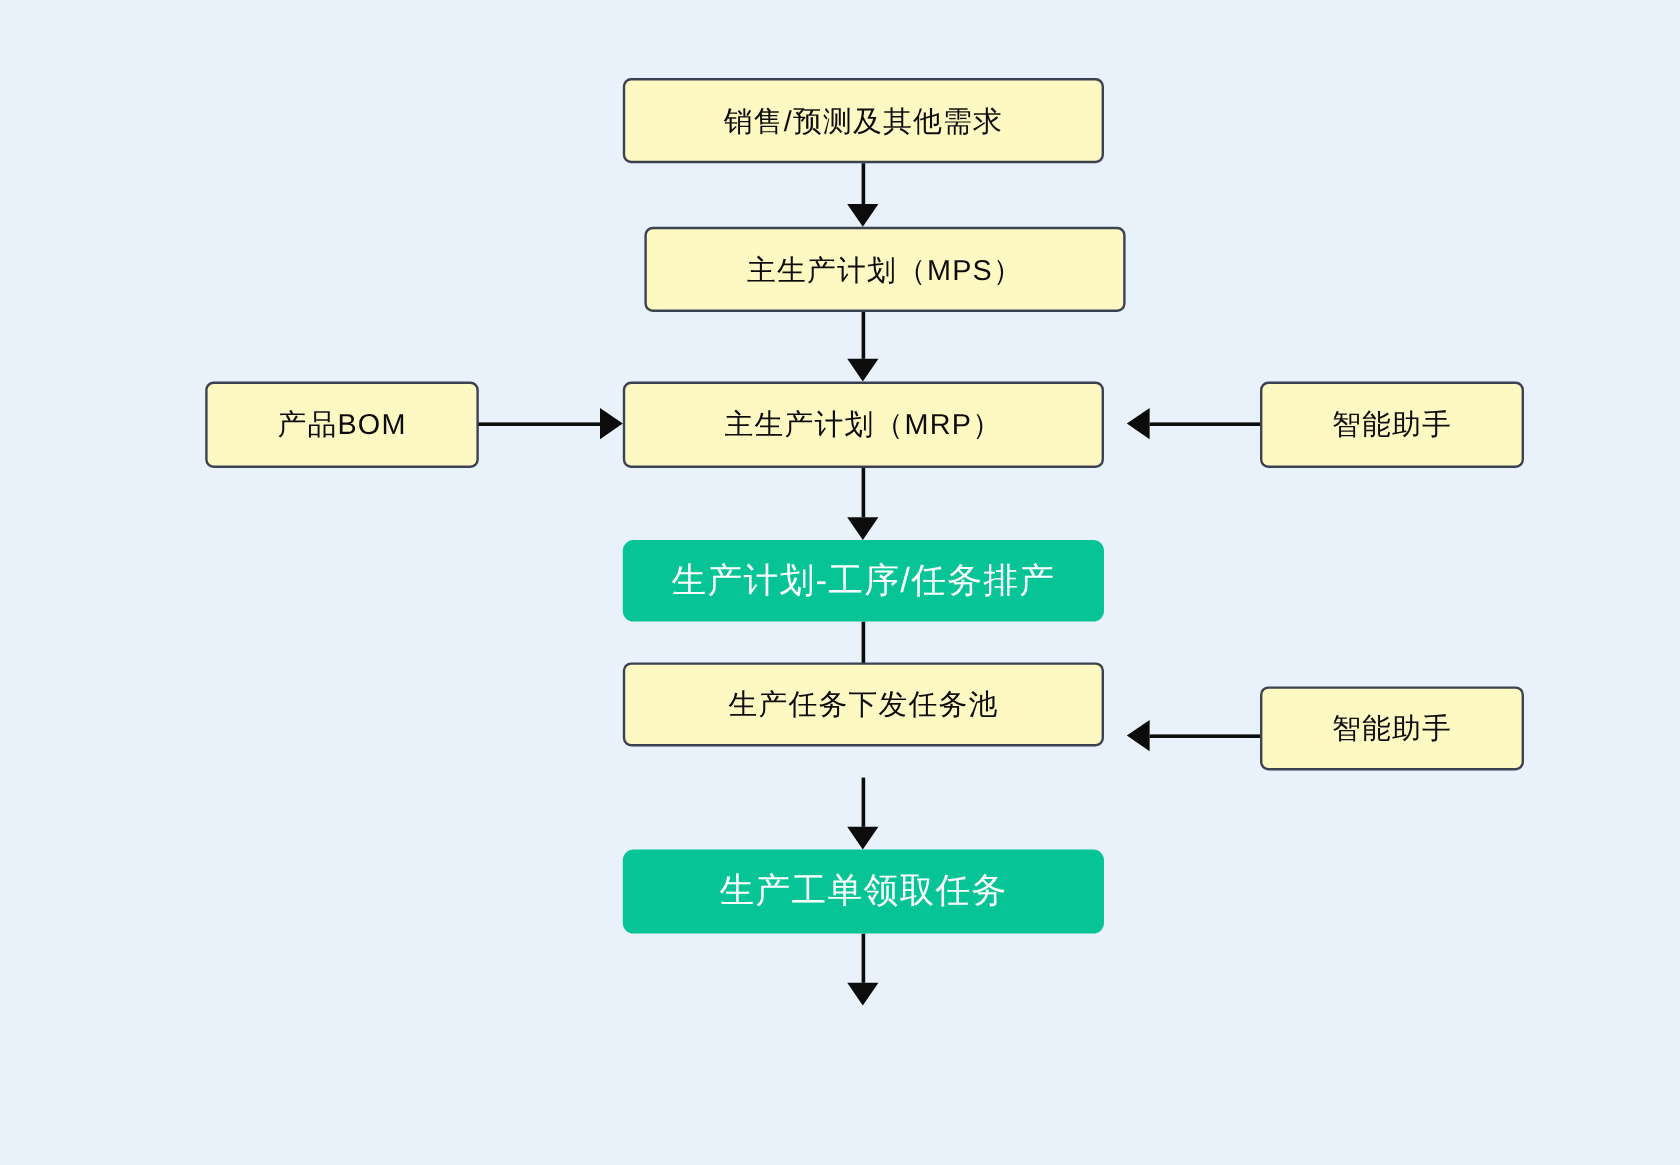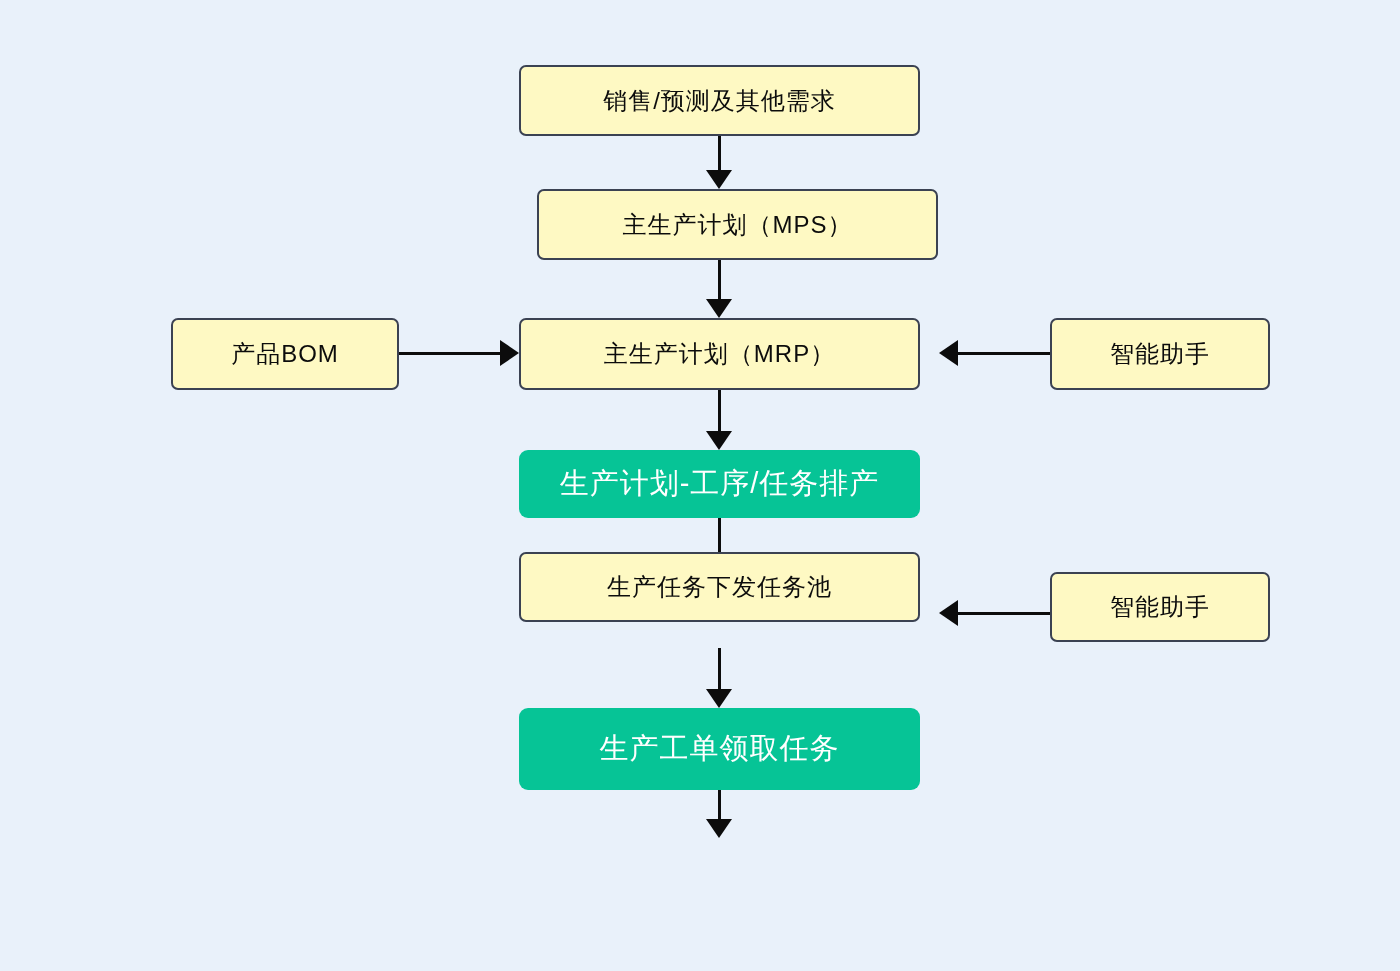--- a/index.html
+++ b/index.html
@@ -55,21 +55,21 @@
   .col-right { left: 1050px; width: 220px; }
 
   .n-demand   { top: 65px;  height: 71px; }
   .n-mps      { top: 189px; height: 71px; margin-left: 18px; }
   .n-mrp      { top: 318px; height: 72px; }
   .n-bom      { top: 318px; height: 72px; }
   .n-stock    { top: 318px; height: 72px; }
   .n-plan     { top: 450px; height: 68px; }
   .n-pool     { top: 552px; height: 70px; }
   .n-assist   { top: 572px; height: 70px; }
-  .n-order    { top: 708px; height: 82px; }
+  .n-order    { top: 708px; height: 70px; }
   .n-shop     { top: 838px; height: 70px; }
   .v-stem {
     position: absolute;
     width: 3px;
     background: #0c0c0c;
     left: 718px;
   }
   .v-head {
     position: absolute;
     width: 0;

